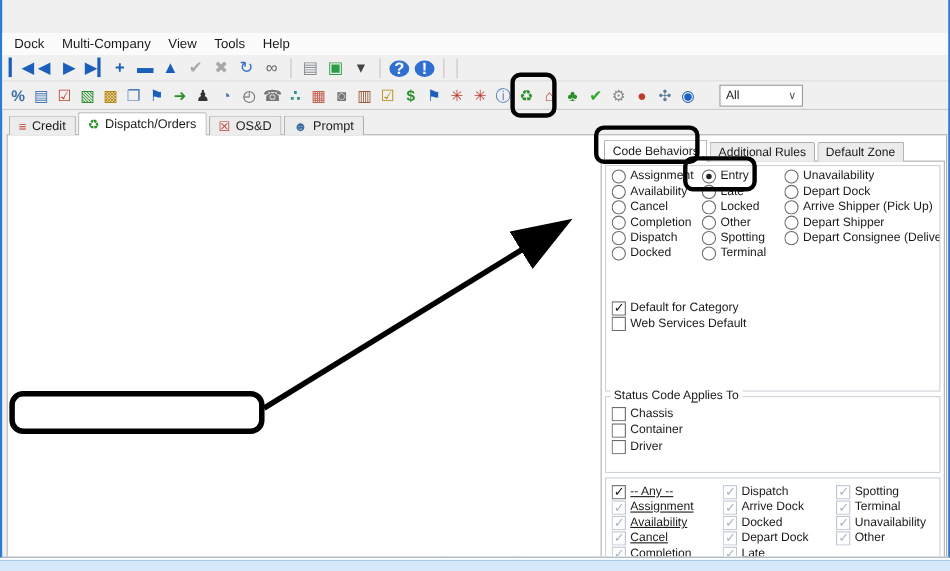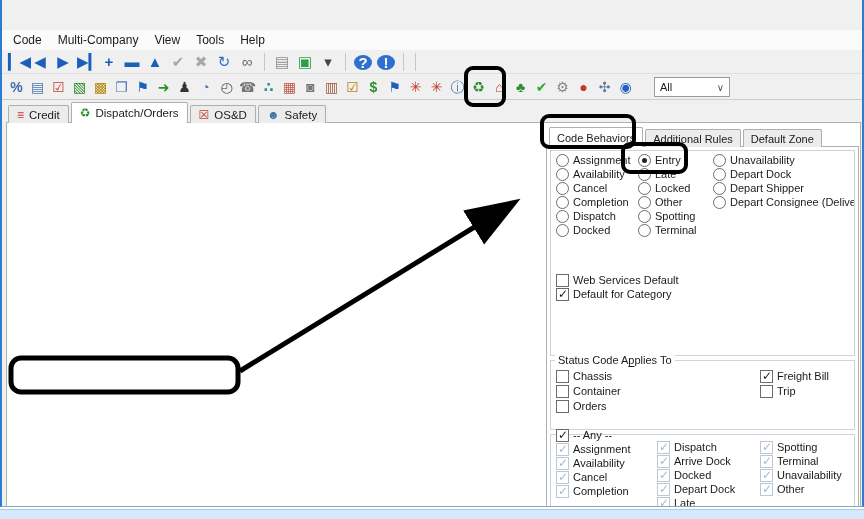--- a/index.html
+++ b/index.html
@@ -91,21 +91,21 @@
   #anno{position:absolute;left:0;top:0;width:864px;height:519px;z-index:10;pointer-events:none;}
 </style>
 </head>
 <body>
 <div id="stage">
 
 <div id="win">
 
 
   <div class="menubar">
-        <span class="menuitem">Code</span>
+        <span class="menuitem">Dock</span>
         <span class="menuitem">Multi-Company</span>
         <span class="menuitem">View</span>
         <span class="menuitem">Tools</span>
         <span class="menuitem">Help</span>
       </div>
 
   <div class="tb" id="tb1">
         <span class="tbicon " style="color:#1b5fbd;">▎◀</span>
         <span class="tbicon " style="color:#1b5fbd;">◀</span>
         <span class="tbicon " style="color:#1b5fbd;">▶</span>
@@ -172,21 +172,21 @@
         <span class="tab active">
           <span class="ticon" style="color:#2a8f2a">♻</span>
           <span>Dispatch/Orders</span>
         </span>
         <span class="tab ">
           <span class="ticon" style="color:#c0392b">☒</span>
           <span>OS&amp;D</span>
         </span>
         <span class="tab ">
           <span class="ticon" style="color:#3a6ea5">☻</span>
-          <span>Safety</span>
+          <span>Prompt</span>
         </span>
       </div>
 
   <div id="page"></div>
 
   <div class="flabel" style="top:131px;">Status Code</div>
   <div class="flabel" style="top:154px;">Short Description</div>
   <div class="flabel" style="top:205px;">Long Description</div>
   <div class="flabel" style="top:257px;">Previous Code</div>
   <div class="flabel" style="top:280px;">EDI Code</div>
@@ -398,69 +398,63 @@
           <label class="opt ">
             <span class="rd"></span>
             <span>Unavailability</span>
           </label>
           <label class="opt ">
             <span class="rd"></span>
             <span>Depart Dock</span>
           </label>
           <label class="opt ">
             <span class="rd"></span>
+            <span>Arrive Shipper (Pick Up)</span>
+          </label>
+          <label class="opt ">
+            <span class="rd"></span>
             <span>Depart Shipper</span>
           </label>
           <label class="opt ">
             <span class="rd"></span>
             <span>Depart Consignee (Deliver)</span>
           </label>
         </div>
     <div class="vcol" style="left:9px;top:126px;width:200px;">
+          <label class="opt on ">
+            <span class="box"></span>
+            <span>Default for Category</span>
+          </label>
           <label class="opt  ">
             <span class="box"></span>
             <span>Web Services Default</span>
-          </label>
-          <label class="opt on ">
-            <span class="box"></span>
-            <span>Default for Category</span>
           </label>
         </div>
 
     <div class="gtitle" style="top:207px;">
       <span>Status Code A</span><u>p</u><span>plies To</span>
     </div>
     <div class="grp" style="top:213px;height:70px;"></div>
     <div class="vcol" style="left:9px;top:222px;width:95px;gap:1px;">
           <label class="opt  ">
             <span class="box"></span>
             <span>Chassis</span>
           </label>
           <label class="opt  ">
             <span class="box"></span>
             <span>Container</span>
           </label>
           <label class="opt  ">
             <span class="box"></span>
-            <span>Orders</span>
-          </label>
-        </div>
-    <div class="vcol" style="left:213px;top:222px;width:92px;gap:1px;">
-          <label class="opt on ">
-            <span class="box"></span>
-            <span>Freight Bill</span>
-          </label>
-          <label class="opt  ">
-            <span class="box"></span>
-            <span>Trip</span>
+            <span>Driver</span>
           </label>
         </div>
 
     <div class="grp" style="top:287px;height:80px;"></div>
-    <div class="vcol" style="left:9px;top:281px;width:95px;">
+    <div class="vcol" style="left:9px;top:293px;width:95px;text-decoration:underline;">
           <label class="opt on ">
             <span class="box"></span>
             <span>-- Any --</span>
           </label>
           <label class="opt on dis">
             <span class="box"></span>
             <span>Assignment</span>
           </label>
           <label class="opt on dis">
             <span class="box"></span>

